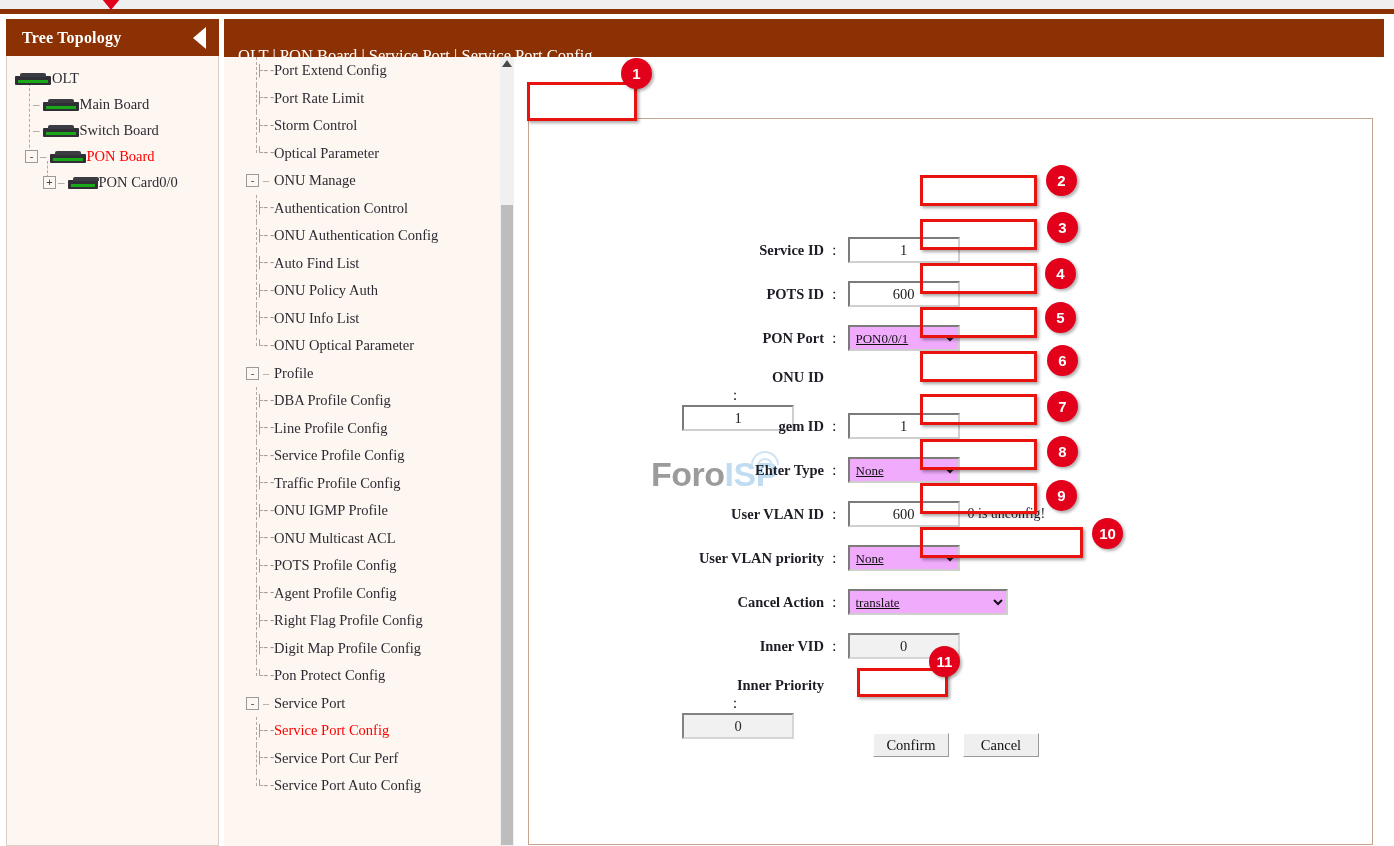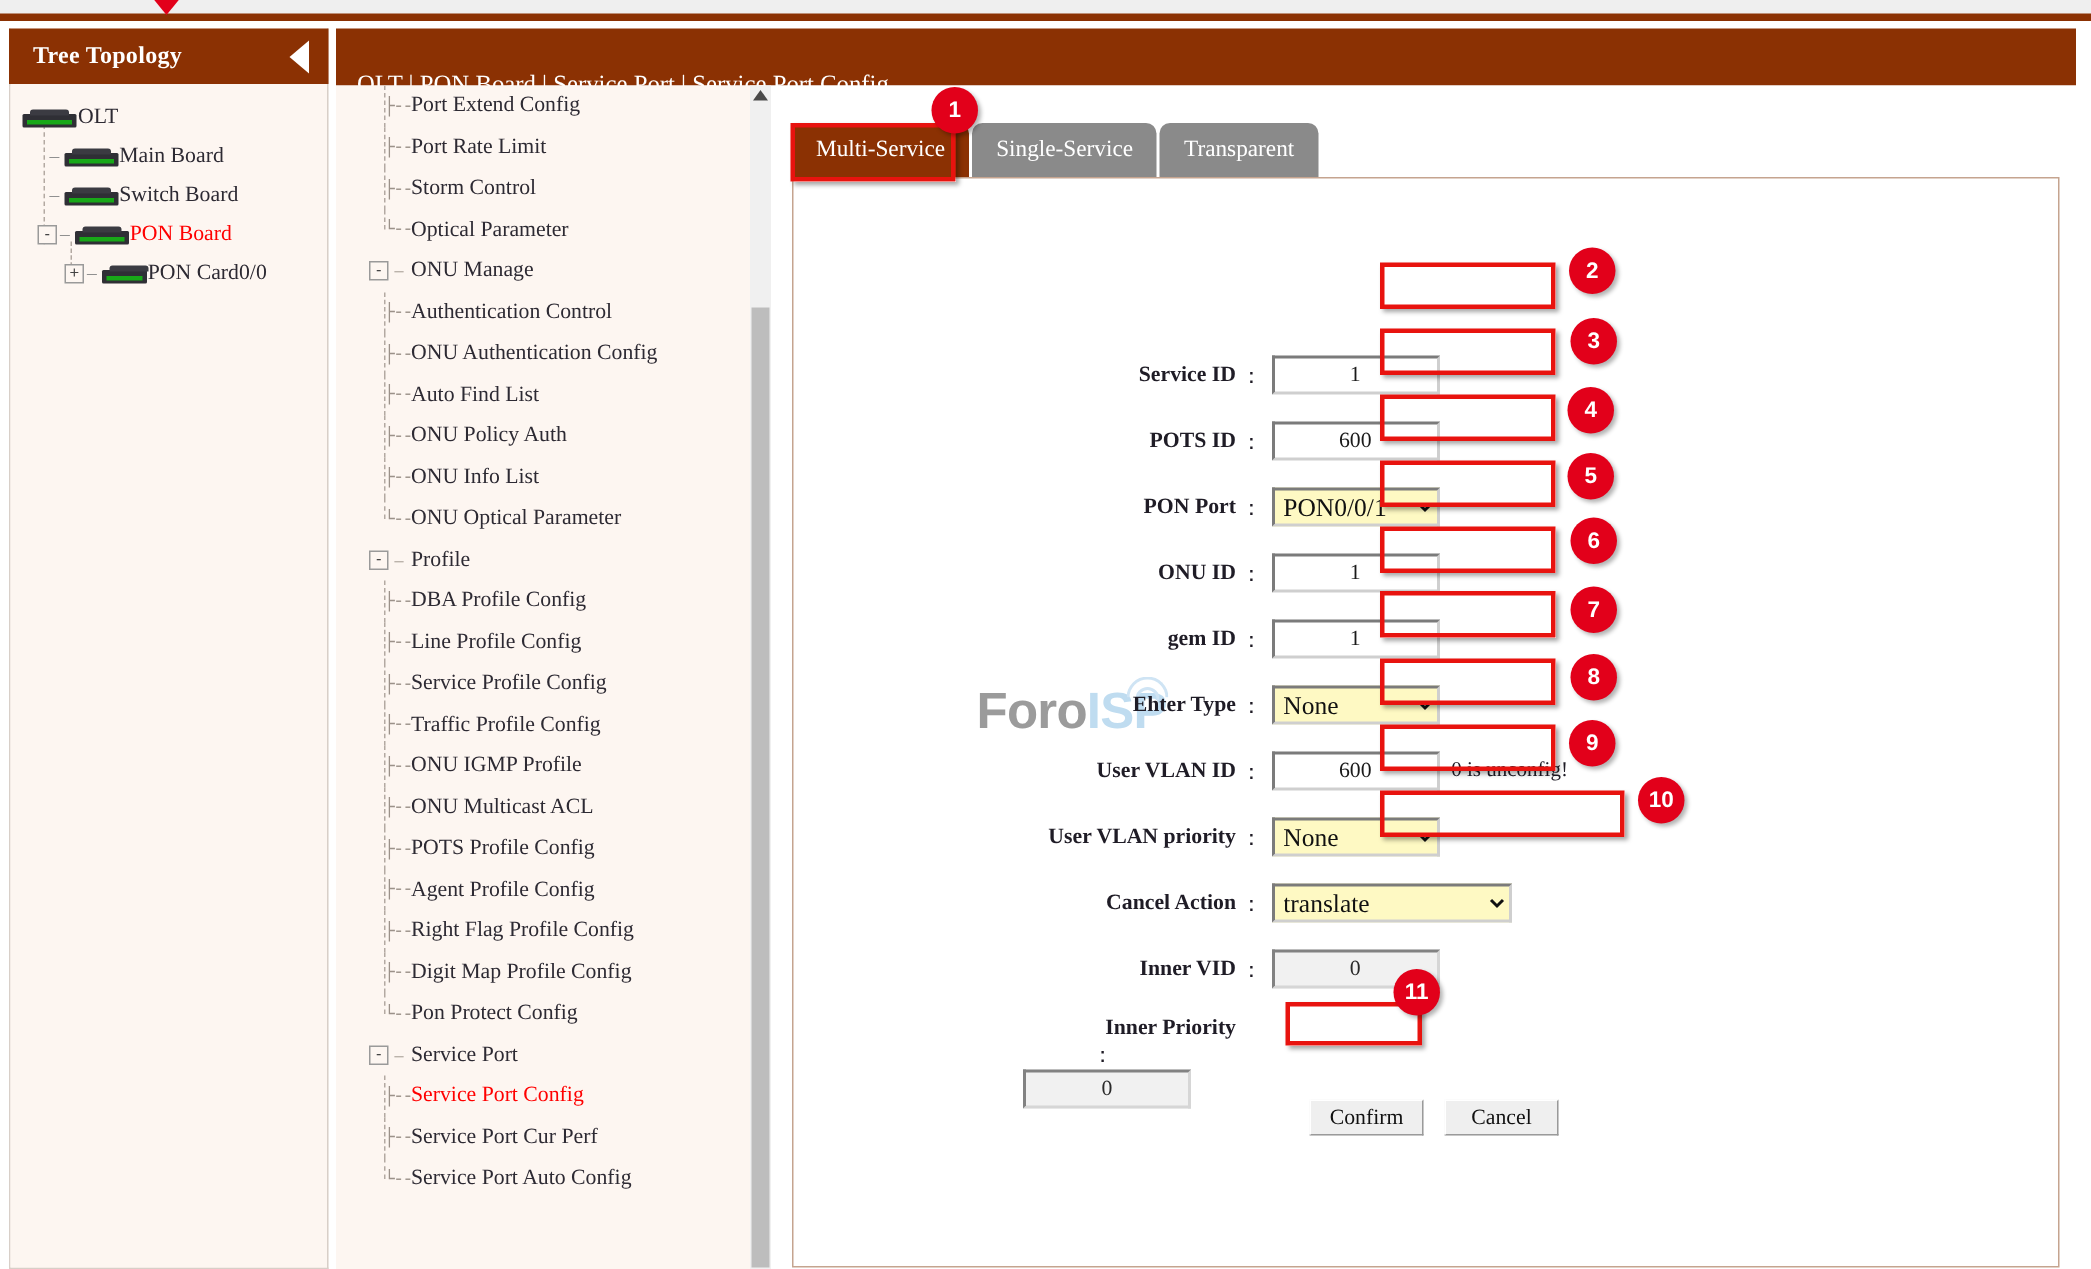--- a/index.html
+++ b/index.html
@@ -217,25 +217,26 @@
     width: 112px; height: 26px;
     border: 2px inset #cfcfcf;
     background: #ffffff;
     font-size: 14.5px; text-align: center; color: #1a1a1a;
     font-family: "Liberation Serif", serif;
     padding: 0;
   }
   .finput.disabled { background: #f1f1f1; color: #2a2a2a; border: 2px inset #d6d6d6; }
   .fselect {
     width: 112px; height: 26px;
-    font-size: 17px; color: #111;
+    font-size: 13px; color: #111;
     font-family: "Liberation Serif", serif;
     border: 2px inset #cfcfcf;
-    background: #fef9c3;
+    background: #f0abfc;
     padding: 0 2px;
+    text-decoration: underline;
   }
   .fselect.wide { width: 160px; }
   .hint { font-size: 14px; color: #1f1c26; margin-left: 8px; white-space: nowrap; }
 
   
   .hl {
     position: absolute;
     border: 3px solid #e8130f;
     box-shadow: 2px 2px 3px rgba(0,0,0,.35);
     pointer-events: none;
@@ -484,31 +485,20 @@
       </div>
   </div>
 
   <div class="nav-scroll">
     <div class="up-arrow"></div>
     <div class="thumb"></div>
   </div>
 
   <div class="content-area">
 
-    <div class="tabbar">
-      <div class="tab active">
-        <span>Multi-Service</span>
-      </div>
-      <div class="tab">
-        <span>Single-Service</span>
-      </div>
-      <div class="tab">
-        <span>Transparent</span>
-      </div>
-    </div>
 
     <div class="panel-box">
 
       <div class="watermark">
         <span class="a">Foro</span><span class="b">ISP</span>
       </div>
       <div class="wm-arc"></div>
       <div class="wm-arc2"></div>
 
       <div class="form" id="form-rows">
@@ -520,21 +510,21 @@
           <div class="frow" style="top: 162px; left: 120px;">
             <span class="flabel">POTS ID</span>
             <span class="fcolon">：</span>
             <input type="text" class="finput" value="600" style="">
           </div>
           <div class="frow" style="top: 206px; left: 120px;">
             <span class="flabel">PON Port</span>
             <span class="fcolon">：</span>
             <select class="fselect"><option>PON0/0/1</option></select>
           </div>
-          <div class="frow" style="top: 250px; left: 120px;">
+          <div class="frow" style="top: 250px; left: 120px; flex-direction: column;">
             <span class="flabel">ONU ID</span>
             <span class="fcolon">：</span>
             <input type="text" class="finput" value="1" style="">
           </div>
           <div class="frow" style="top: 294px; left: 120px;">
             <span class="flabel">gem ID</span>
             <span class="fcolon">：</span>
             <input type="text" class="finput" value="1" style="">
           </div>
           <div class="frow" style="top: 338px; left: 120px;">

